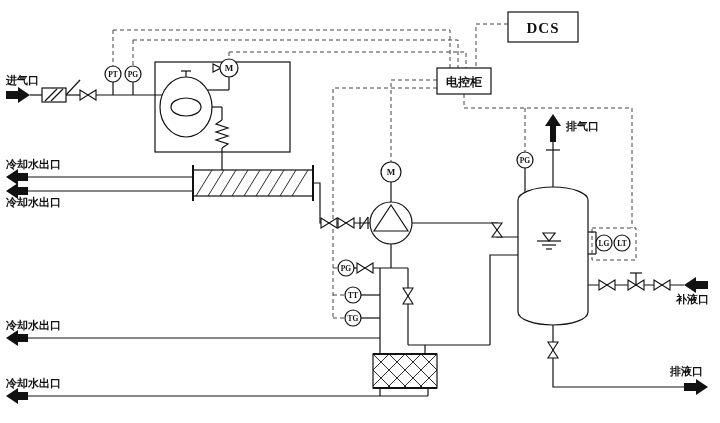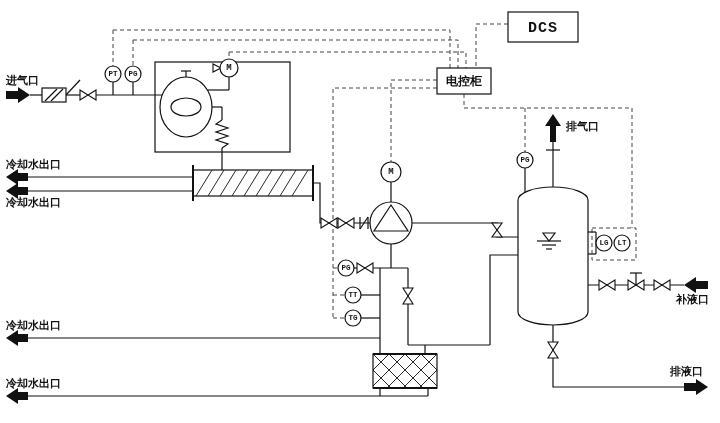--- a/index.html
+++ b/index.html
@@ -1,17 +1,17 @@
 <!DOCTYPE html>
 <html><head>
 <meta charset="utf-8">
 <style>
   html,body{margin:0;padding:0;background:#fff}
   .stage{position:relative;width:720px;height:423px;background:#fff;
-         font-family:Liberation Mono, monospace;overflow:hidden}
+         font-family:Liberation Serif, serif;overflow:hidden}
   svg{display:block}
   .pl{stroke:#111;stroke-width:1.2;fill:none}
   .pl2{stroke:#111;stroke-width:2;fill:none}
   .dl{stroke:#444;stroke-width:1;fill:none;stroke-dasharray:4 3}
   .eq{stroke:#111;stroke-width:1.2;fill:none}
   .eqw{stroke:#111;stroke-width:1.2;fill:#fff}
   .vv{stroke:#111;stroke-width:1.1;fill:#fff}
   .arr{fill:#111;stroke:none}
   .hatch{stroke:#111;stroke-width:0.9;fill:none}
   .lbl{font-size:11px;font-weight:700;fill:#111}

